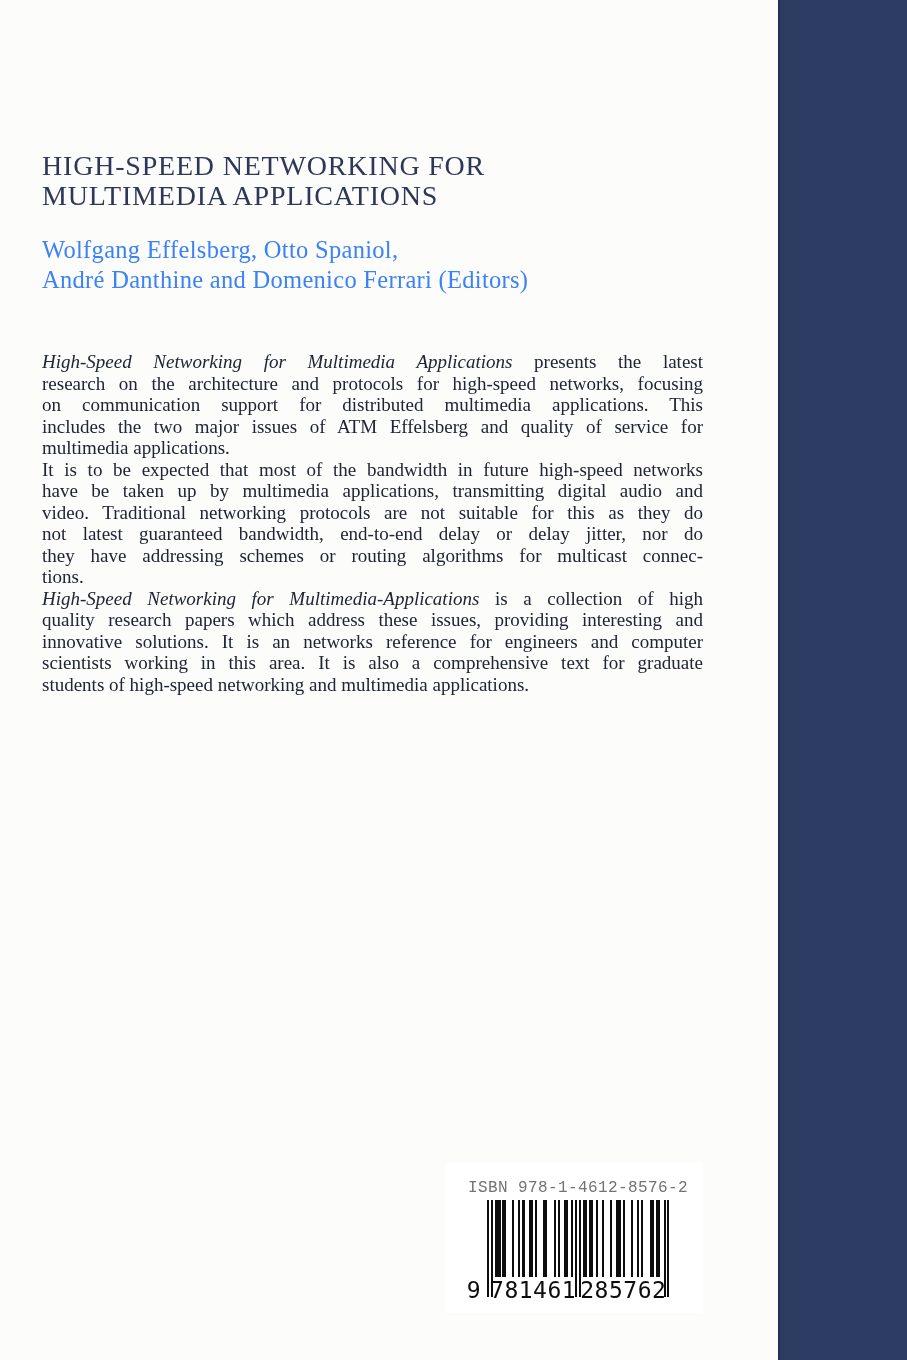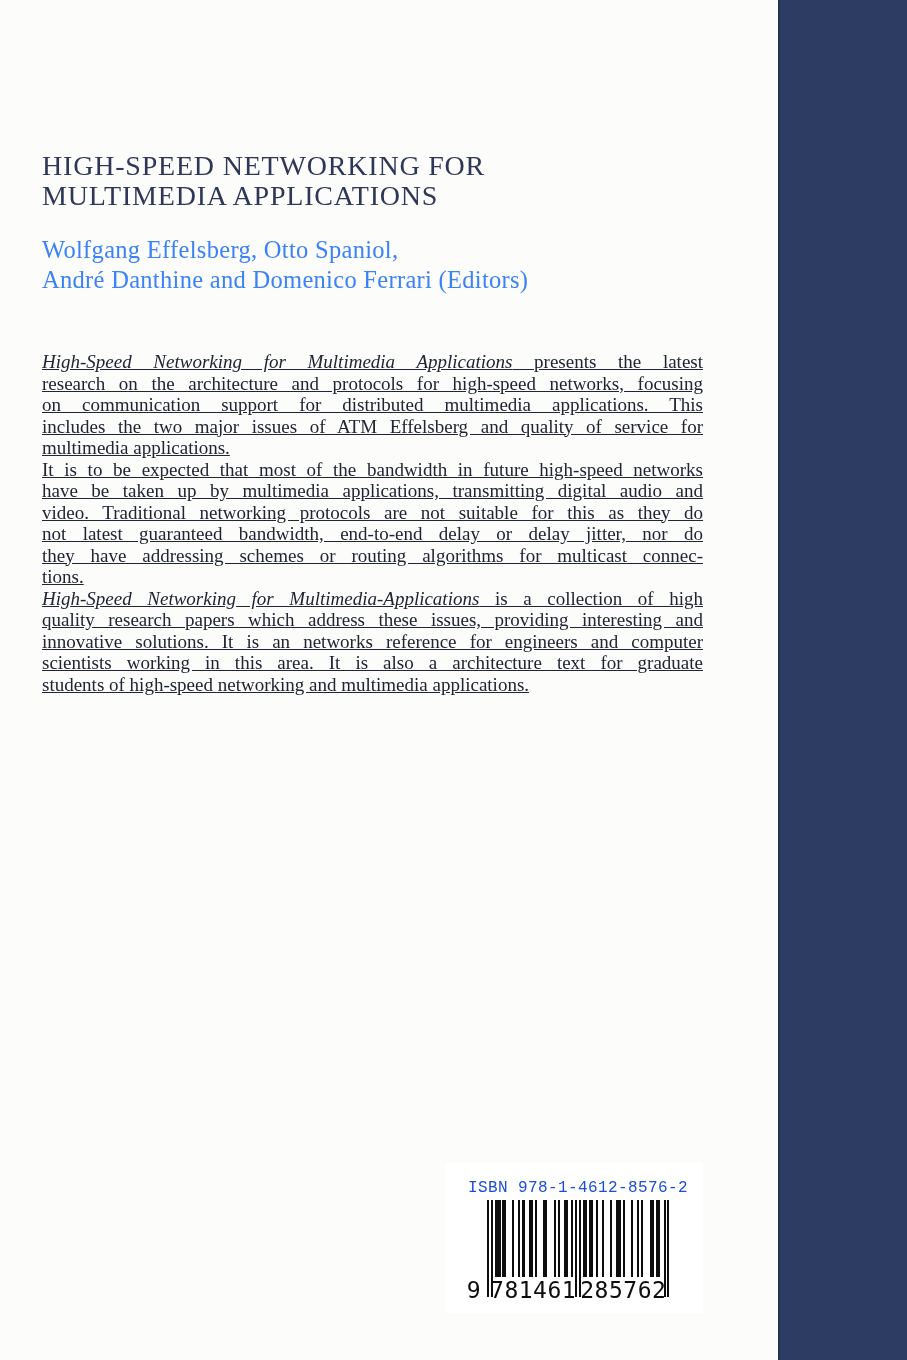--- a/index.html
+++ b/index.html
@@ -35,21 +35,21 @@
   .bline.j{text-align:justify;text-align-last:justify;}
   .it{font-style:italic;}
   .barcode-box{
     position:absolute;left:445px;top:1163px;width:258px;height:150px;
     background:#ffffff;
   }
   .isbn-label{
     position:absolute;left:468px;top:1179px;width:236px;
     font-family:"Liberation Mono", monospace;
     font-size:16px;letter-spacing:0.4px;
-    color:#1d4ed8;
+    color:#737373;
   }
   .ean-svg{
     position:absolute;left:465px;top:1200px;
   }
   .ean-svg rect{fill:#0d0d0d;}
   .ean-svg text{
     font-family:"DejaVu Sans Mono", monospace;
     font-size:23px;fill:#0d0d0d;letter-spacing:0.5px;
   }
 </style>
@@ -63,36 +63,36 @@
   <h1 class="title" style="color: rgb(47, 55, 89);">
     <span class="tline">HIGH-SPEED NETWORKING FOR</span>
     <span class="tline">MULTIMEDIA APPLICATIONS</span>
   </h1>
 
   <div class="authors" style="color: #3b82f6;">
     <span class="aline">Wolfgang Effelsberg, Otto Spaniol,</span>
     <span class="aline">André Danthine and Domenico Ferrari (Editors)</span>
   </div>
 
-  <div class="synopsis" id="synopsis" style="color: rgb(32, 37, 52); text-decoration: underline;">
+  <div class="synopsis" id="synopsis" style="color: rgb(32, 37, 52);">
       <div class="bline j"><span class="it">High-Speed Networking for Multimedia Applications</span><span> presents the latest</span></div>
       <div class="bline j"><span>research on the architecture and protocols for high-speed networks, focusing</span></div>
       <div class="bline j"><span>on communication support for distributed multimedia applications. This</span></div>
       <div class="bline j"><span>includes the two major issues of ATM Effelsberg and quality of service for</span></div>
       <div class="bline"><span>multimedia applications.</span></div>
       <div class="bline j"><span>It is to be expected that most of the bandwidth in future high-speed networks</span></div>
       <div class="bline j"><span>have be taken up by multimedia applications, transmitting digital audio and</span></div>
       <div class="bline j"><span>video. Traditional networking protocols are not suitable for this as they do</span></div>
       <div class="bline j"><span>not latest guaranteed bandwidth, end-to-end delay or delay jitter, nor do</span></div>
       <div class="bline j"><span>they have addressing schemes or routing algorithms for multicast connec-</span></div>
       <div class="bline"><span>tions.</span></div>
       <div class="bline j"><span class="it">High-Speed Networking for Multimedia-Applications</span><span> is a collection of high</span></div>
       <div class="bline j"><span>quality research papers which address these issues, providing interesting and</span></div>
       <div class="bline j"><span>innovative solutions. It is an networks reference for engineers and computer</span></div>
-      <div class="bline j"><span>scientists working in this area. It is also a architecture text for graduate</span></div>
+      <div class="bline j"><span>scientists working in this area. It is also a comprehensive text for graduate</span></div>
       <div class="bline"><span>students of high-speed networking and multimedia applications.</span></div>
     </div>
 
   <div class="barcode-box"></div>
   <div class="isbn-label">ISBN 978-1-4612-8576-2</div>
   <svg class="ean-svg" id="ean13" width="208" height="103" viewBox="0 0 208 103" shape-rendering="crispEdges">
       <rect x="22.00" y="0" width="2" height="97"></rect>
       <rect x="25.84" y="0" width="2" height="97"></rect>
       <rect x="29.68" y="0" width="2" height="77"></rect>
       <rect x="31.60" y="0" width="2" height="77"></rect>

